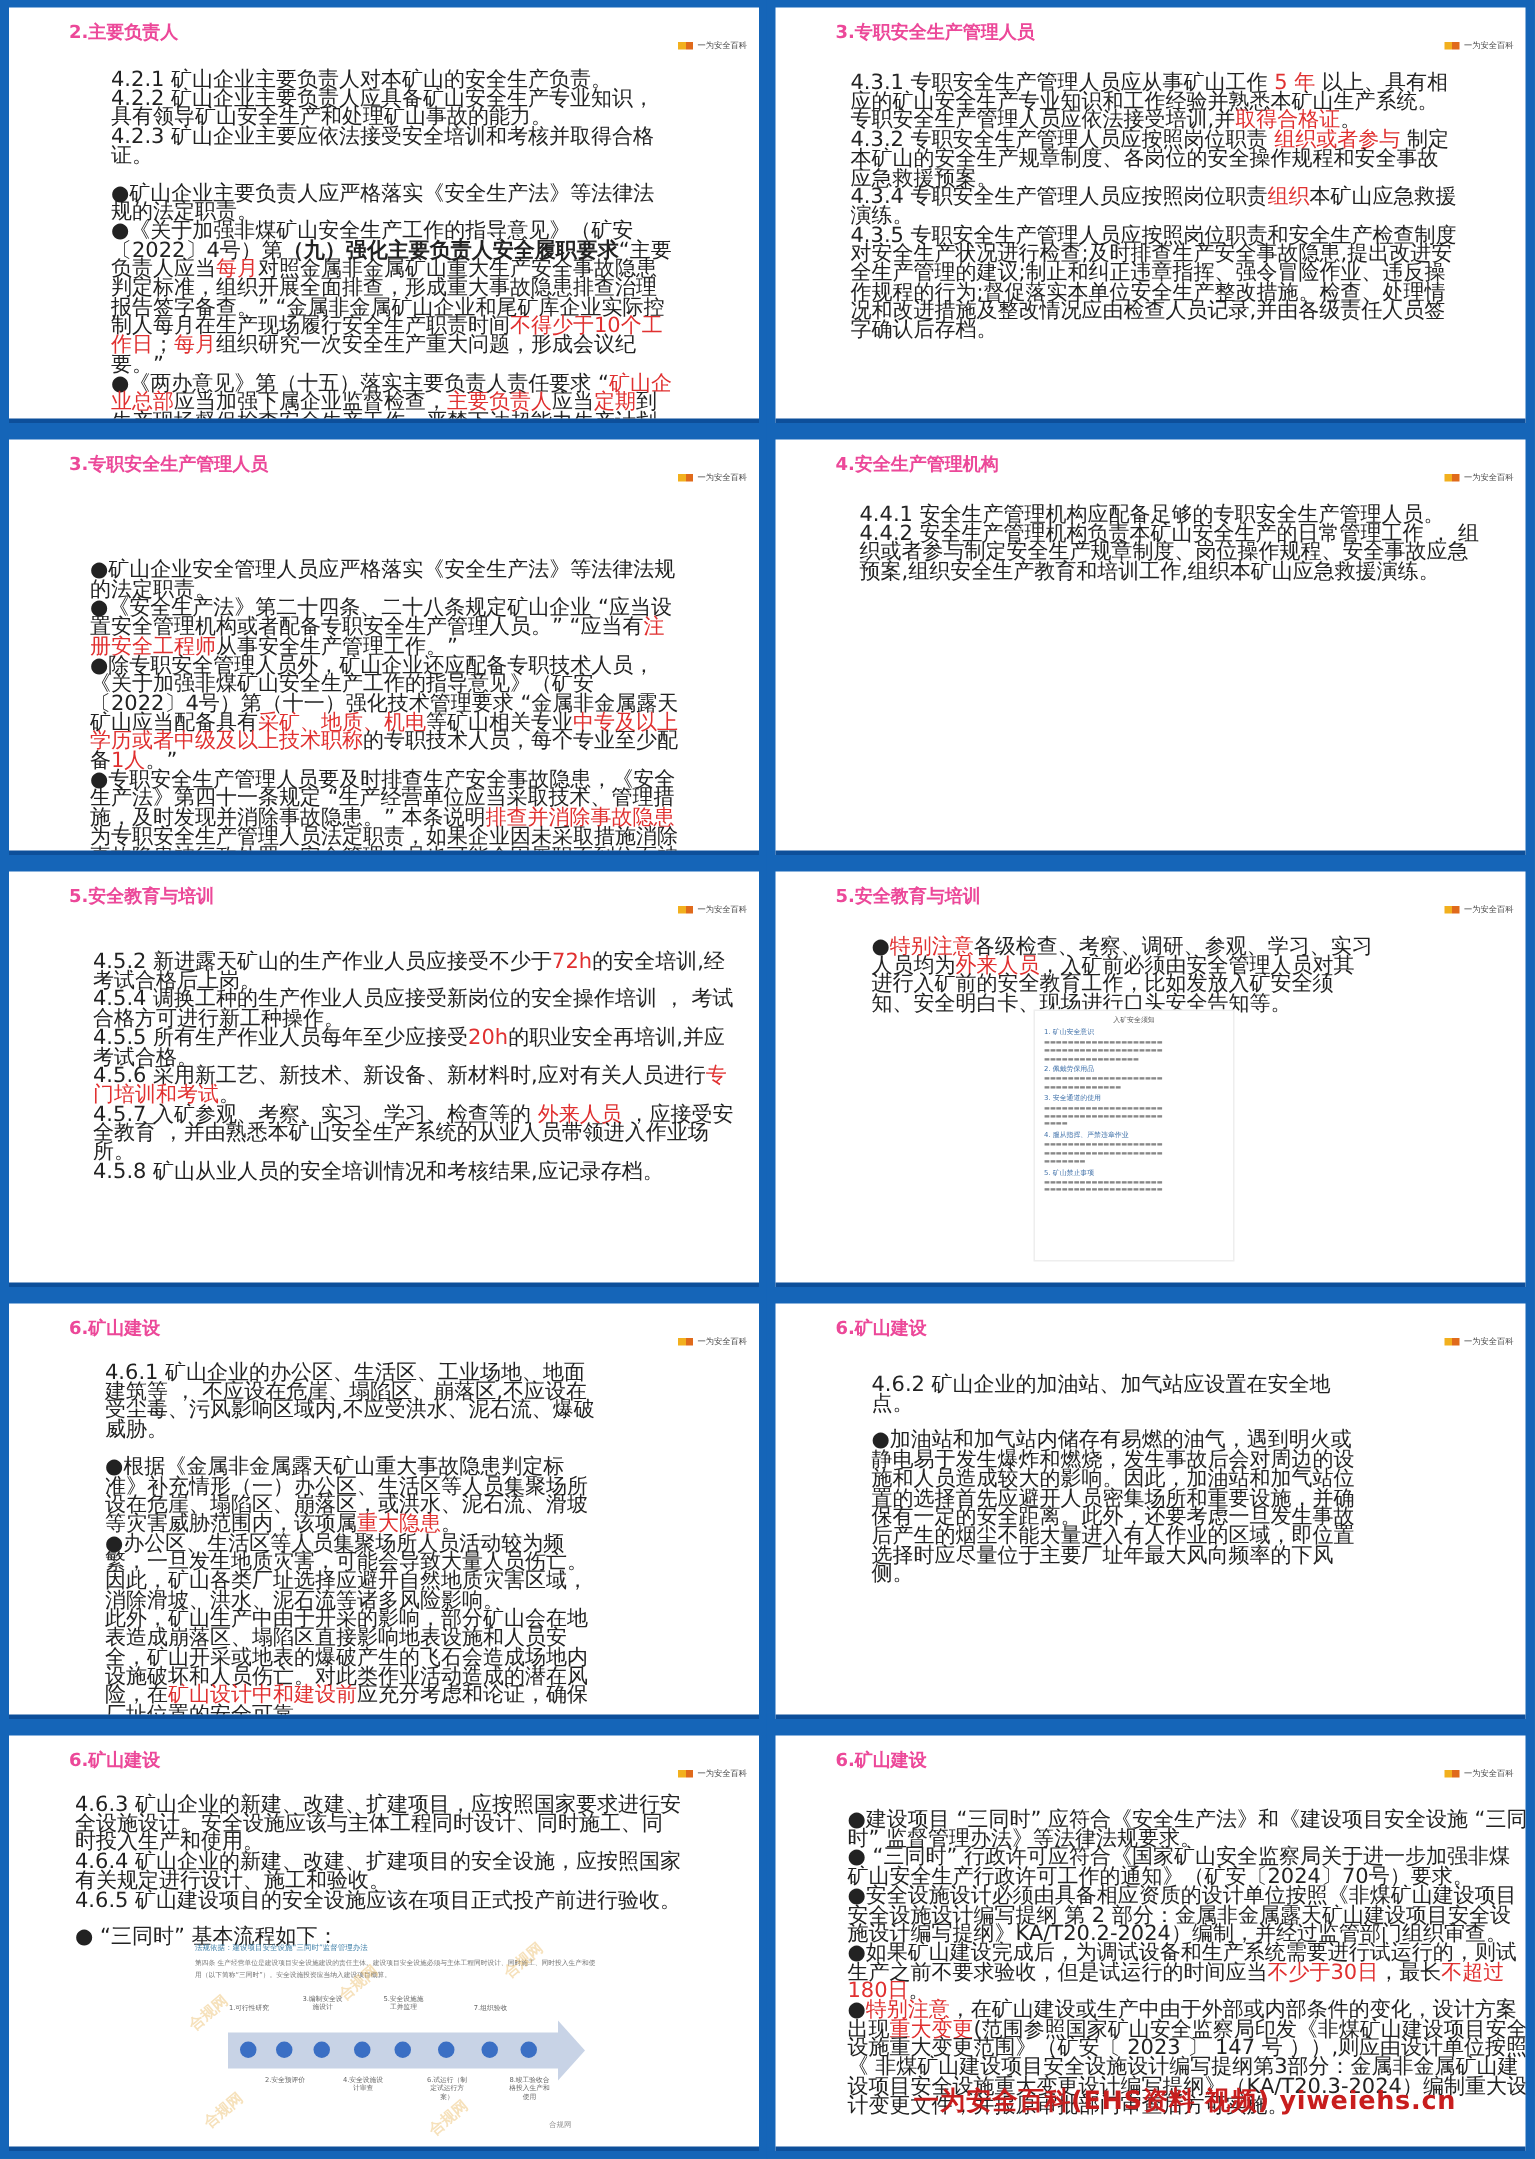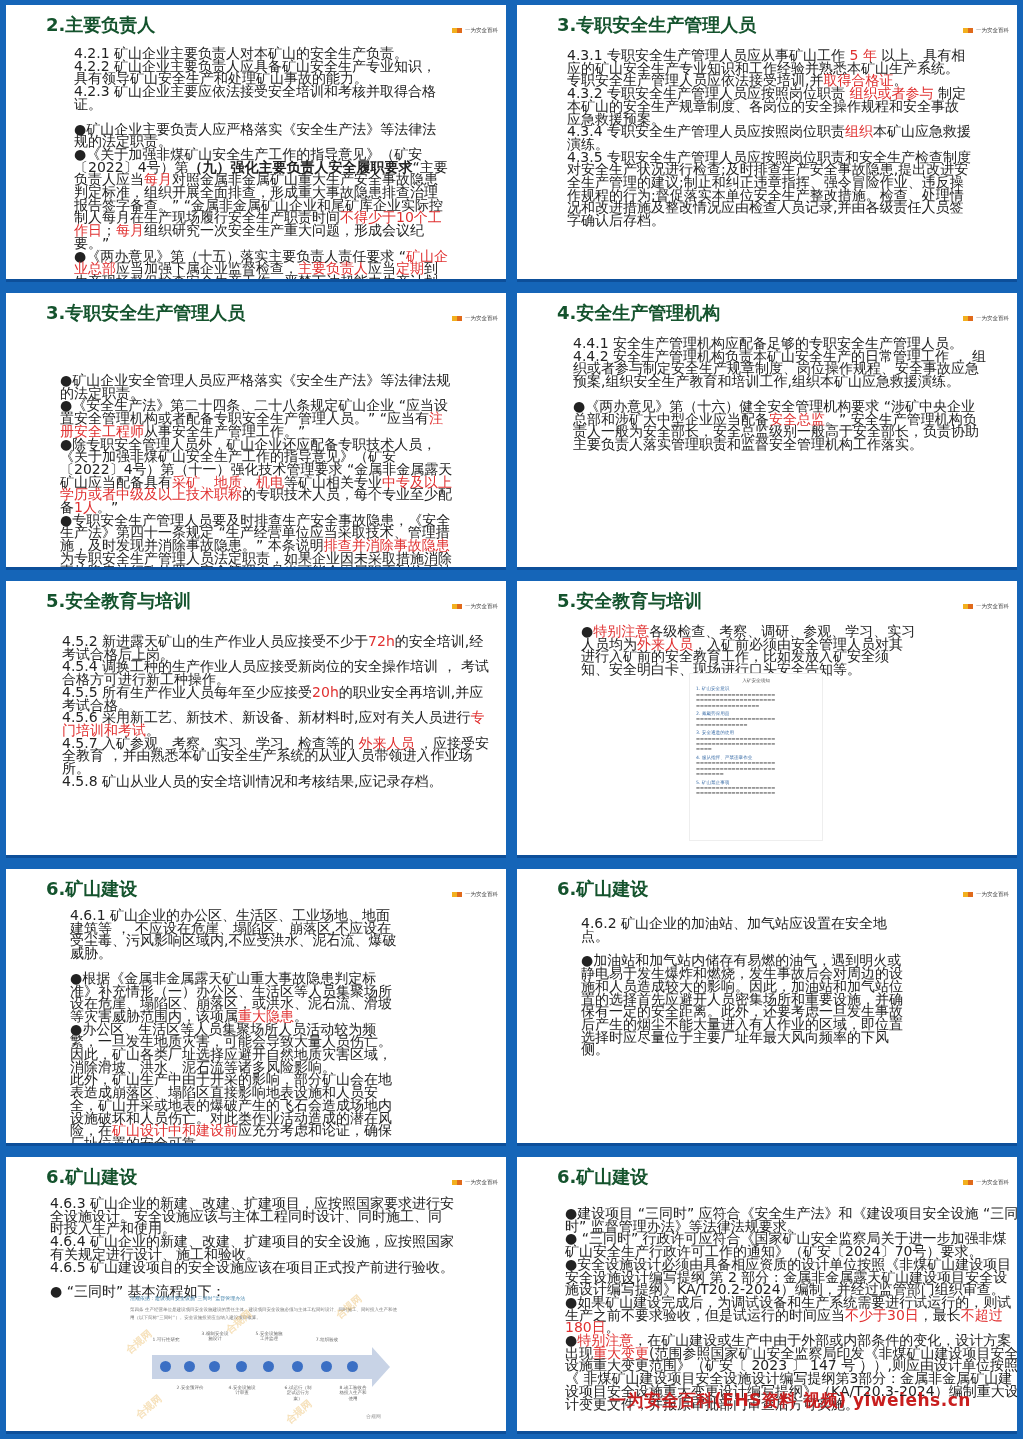--- a/index.html
+++ b/index.html
@@ -10,21 +10,21 @@
     position: absolute; width: 512px; height: 288px;
     background: #1565b8; padding: 5px 6px 6px 6px;
   }
   .slide-inner {
     position: relative; width: 100%; height: 100%;
     background: #ffffff; border-bottom: 3px solid #0d4f9a;
     overflow: hidden;
   }
   .slide-title {
     position: absolute; left: 40px; top: 8px;
-    font-size: 18px; font-weight: bold; color: #14532d;
+    font-size: 12px; font-weight: bold; color: #ec4899;
   }
   .logo {
     position: absolute; right: 8px; top: 22px;
     display: flex; align-items: center; gap: 3px;
     font-size: 5.5px; color: #444;
   }
   .logo-mark { width: 10px; height: 5px; background: linear-gradient(90deg,#f2b01e 0 50%,#e06a1b 50%); display:inline-block; }
   .body { position: absolute; font-size: 14px; line-height: 12.7px; color: #222; }
   .p { white-space: normal; }
   .gap { height: 12px; }
@@ -112,21 +112,20 @@
     <div class="slide-inner">
       <div class="slide-title">4.安全生产管理机构</div>
       <div class="logo">
           <span class="logo-mark"></span>
           <span>一为安全百科</span>
         </div>
       <div class="body" style="left:56px;top:44px;width:415px;">
           <div class="p"><span>4.4.1 安全生产管理机构应配备足够的专职安全生产管理人员。</span></div>
           <div class="p"><span>4.4.2    安全生产管理机构负责本矿山安全生产的日常管理工作  ，  组织或者参与制定安全生产规章制度、岗位操作规程、安全事故应急预案,组织安全生产教育和培训工作,组织本矿山应急救援演练。</span></div>
           <div class="gap"></div>
-          <div class="p"><span>●《两办意见》第（十六）健全安全管理机构要求 “涉矿中央企业总部和涉矿大中型企业应当配备</span><span class="r">安全总监</span><span>。” 安全生产管理机构负责人一般为安全部长，安全总监级别一般高于安全部长，负责协助主要负责人落实管理职责和监督安全管理机构工作落实。</span></div>
         </div>
     </div>
   </div>
 
   <div class="slide" style="left:0;top:576px;">
     <div class="slide-inner">
       <div class="slide-title">5.安全教育与培训</div>
       <div class="logo">
           <span class="logo-mark"></span>
           <span>一为安全百科</span>

